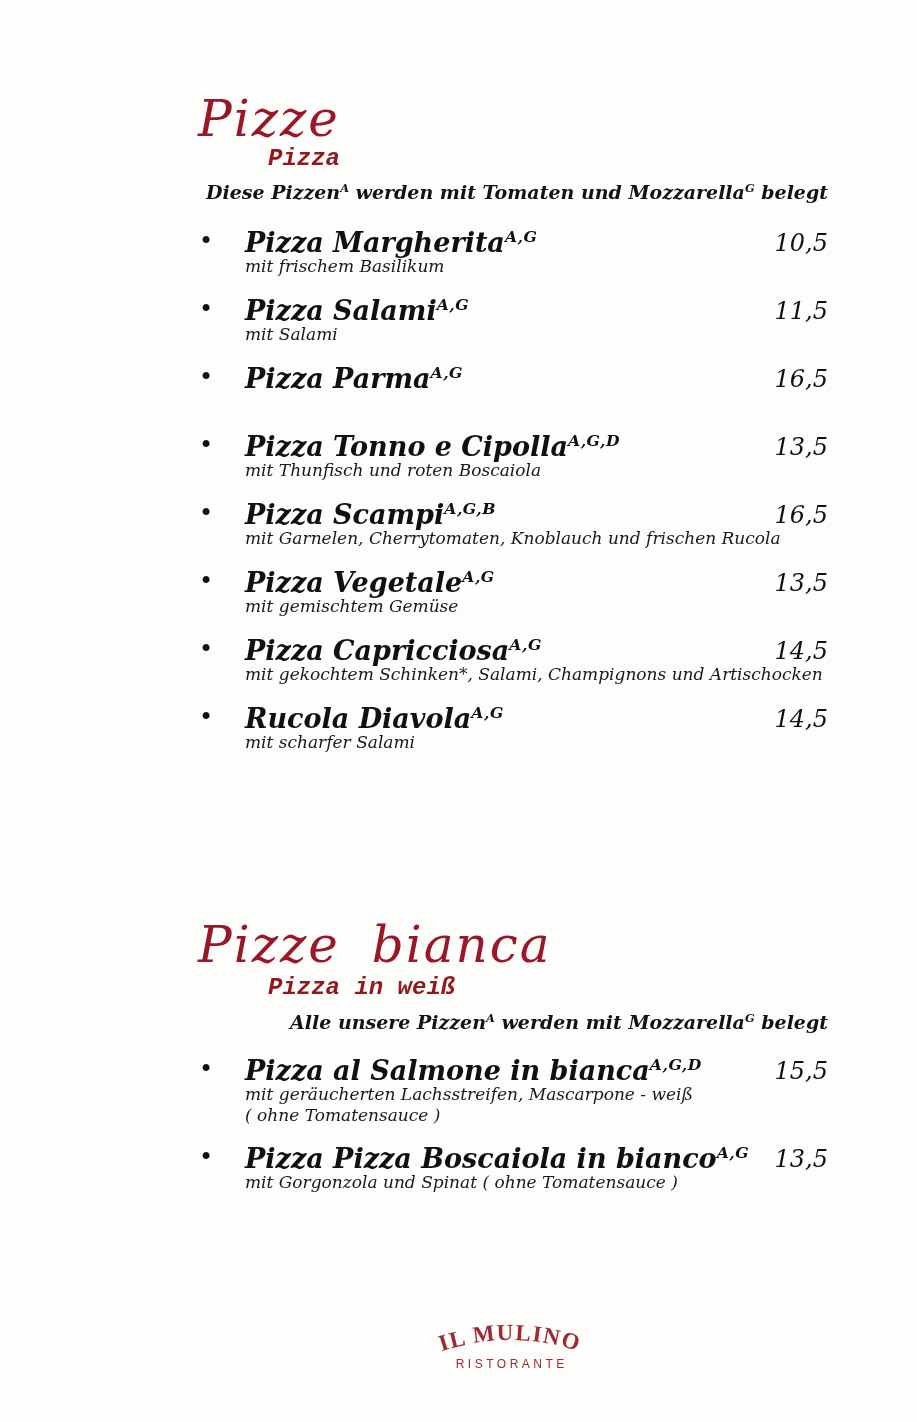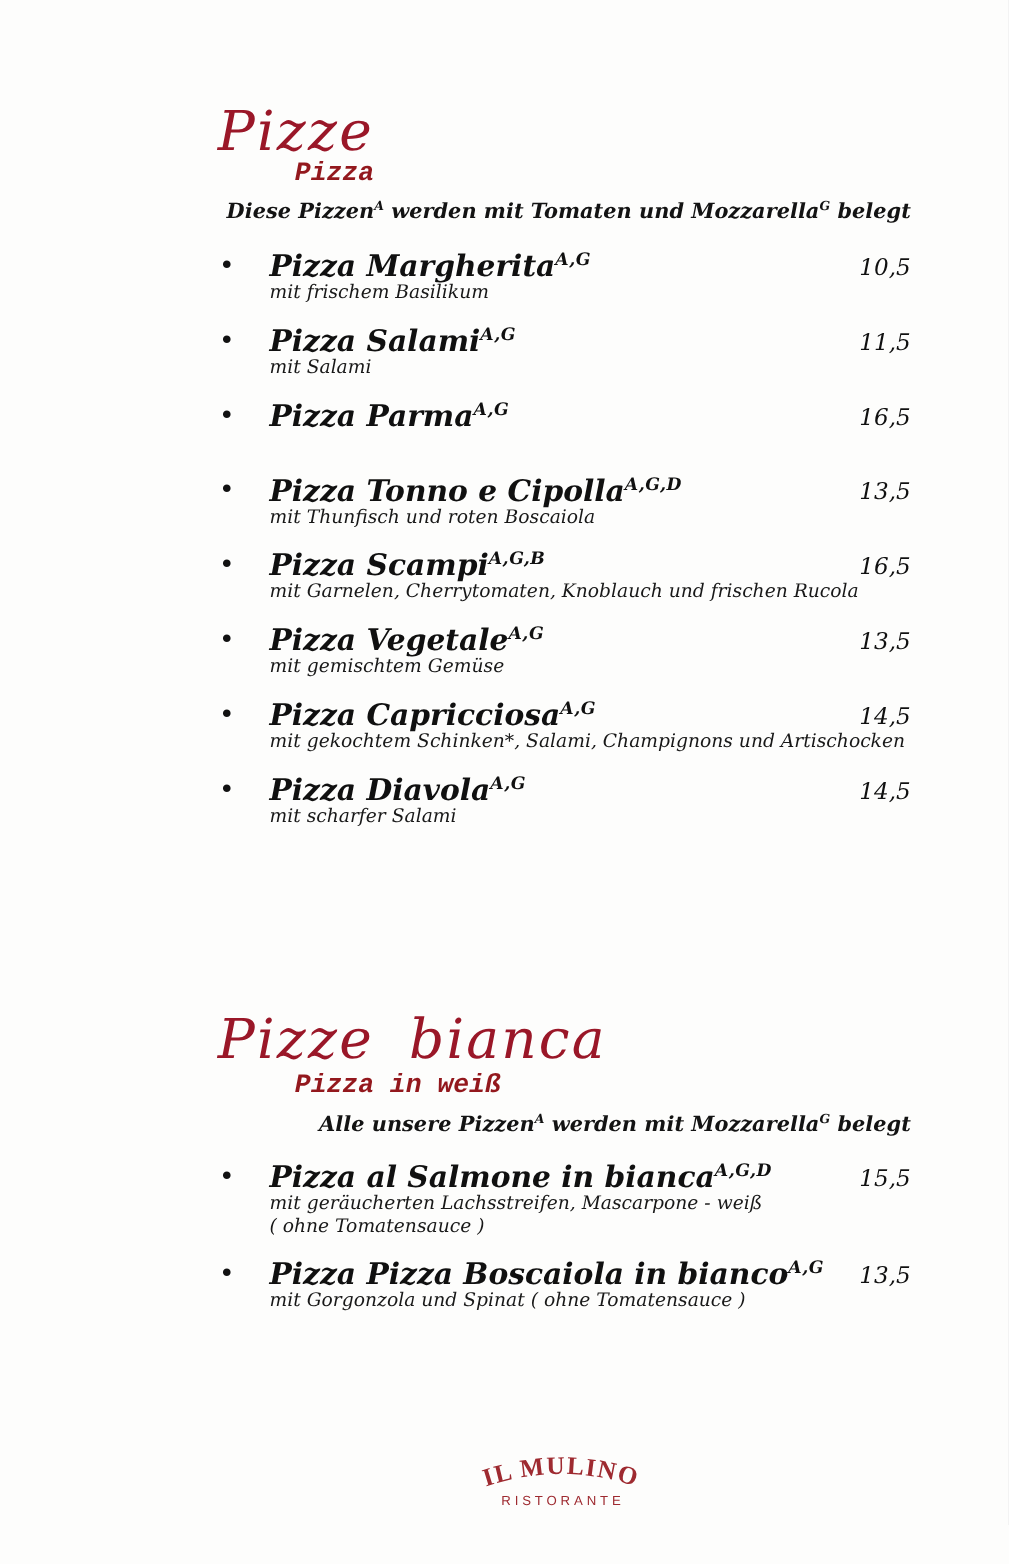--- a/index.html
+++ b/index.html
@@ -105,21 +105,21 @@
     color: #181818;
     white-space: nowrap;
   }
   .item-price {
     position: absolute;
     right: 0;
     top: 2px;
     font-family: "DejaVu Serif", serif;
     font-style: italic;
     font-weight: 400;
-    font-size: 21px;
+    font-size: 24px;
     line-height: 24px;
     color: #101010;
   }
 
   
   .logo-wrap {
     position: absolute;
     left: 420px;
     top: 1312px;
     width: 180px;
@@ -212,21 +212,21 @@
     <div class="content">
       <div class="item-title"><span>Pizza Capricciosa</span><sup>A,G</sup></div>
       <div class="item-desc">mit gekochtem Schinken*, Salami, Champignons und Artischocken</div>
     </div>
     <div class="item-price">14,5</div>
   </div>
 
   <div class="item" style="top:705px">
     <span class="bullet">•</span>
     <div class="content">
-      <div class="item-title"><span>Pizza Diavola</span><sup>A,G</sup></div>
+      <div class="item-title"><span>Rucola Diavola</span><sup>A,G</sup></div>
       <div class="item-desc">mit scharfer Salami</div>
     </div>
     <div class="item-price">14,5</div>
   </div>
 
   <div class="heading-script" style="top:918px">Pizze bianca</div>
   <div class="heading-sub" style="top:974px">Pizza in weiß</div>
 
   <div class="intro" style="top:1010px"><span>Alle unsere Pizzen</span><sup>A</sup><span> werden mit Mozzarella</span><sup>G</sup><span> belegt</span></div>
 

